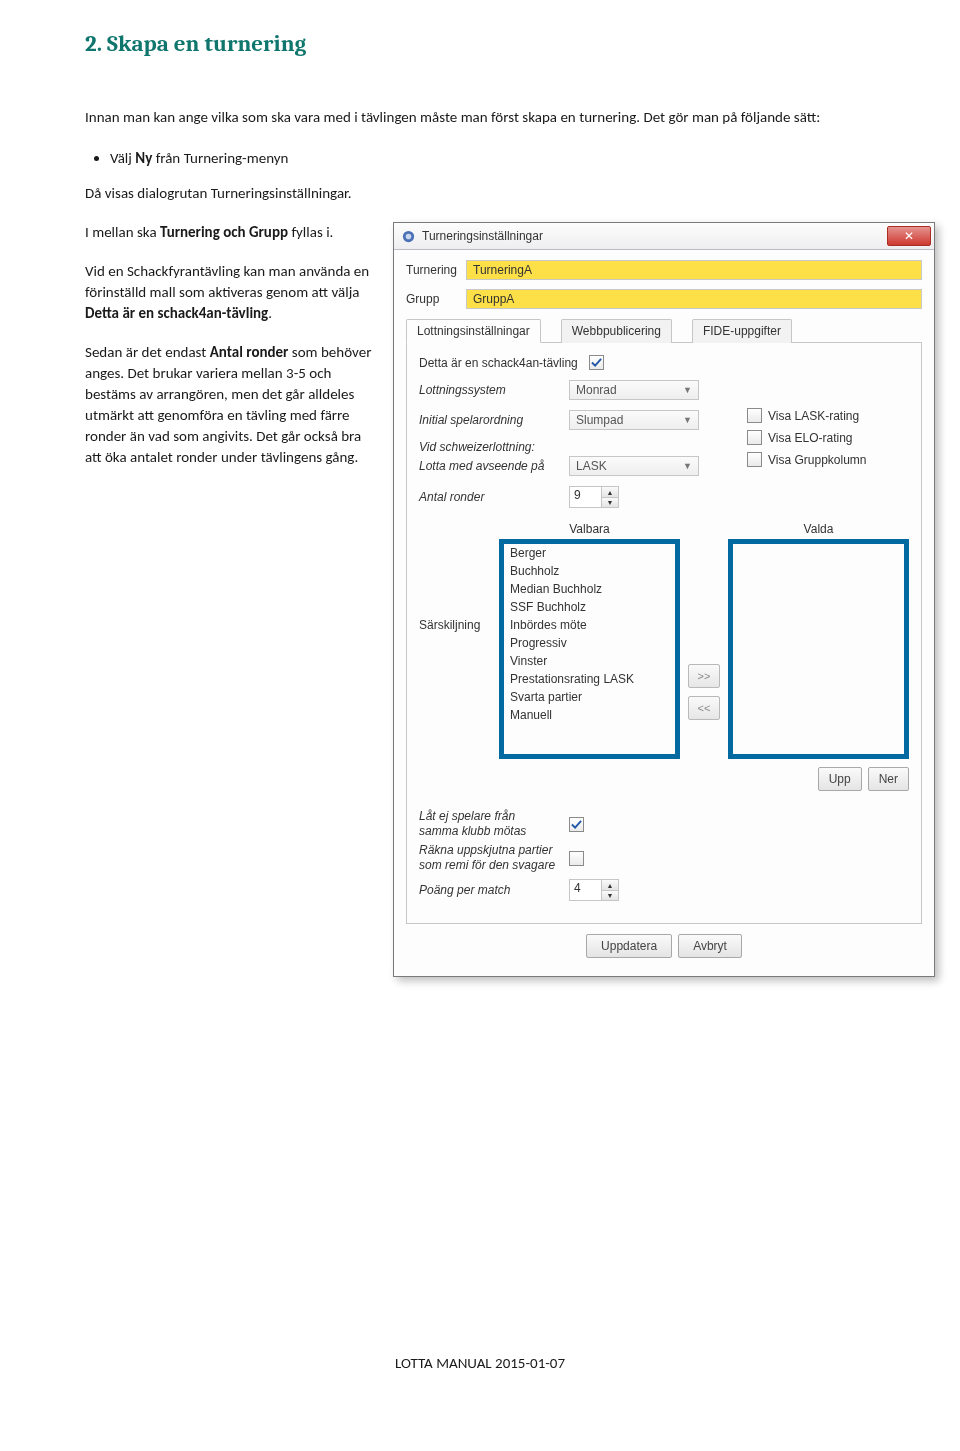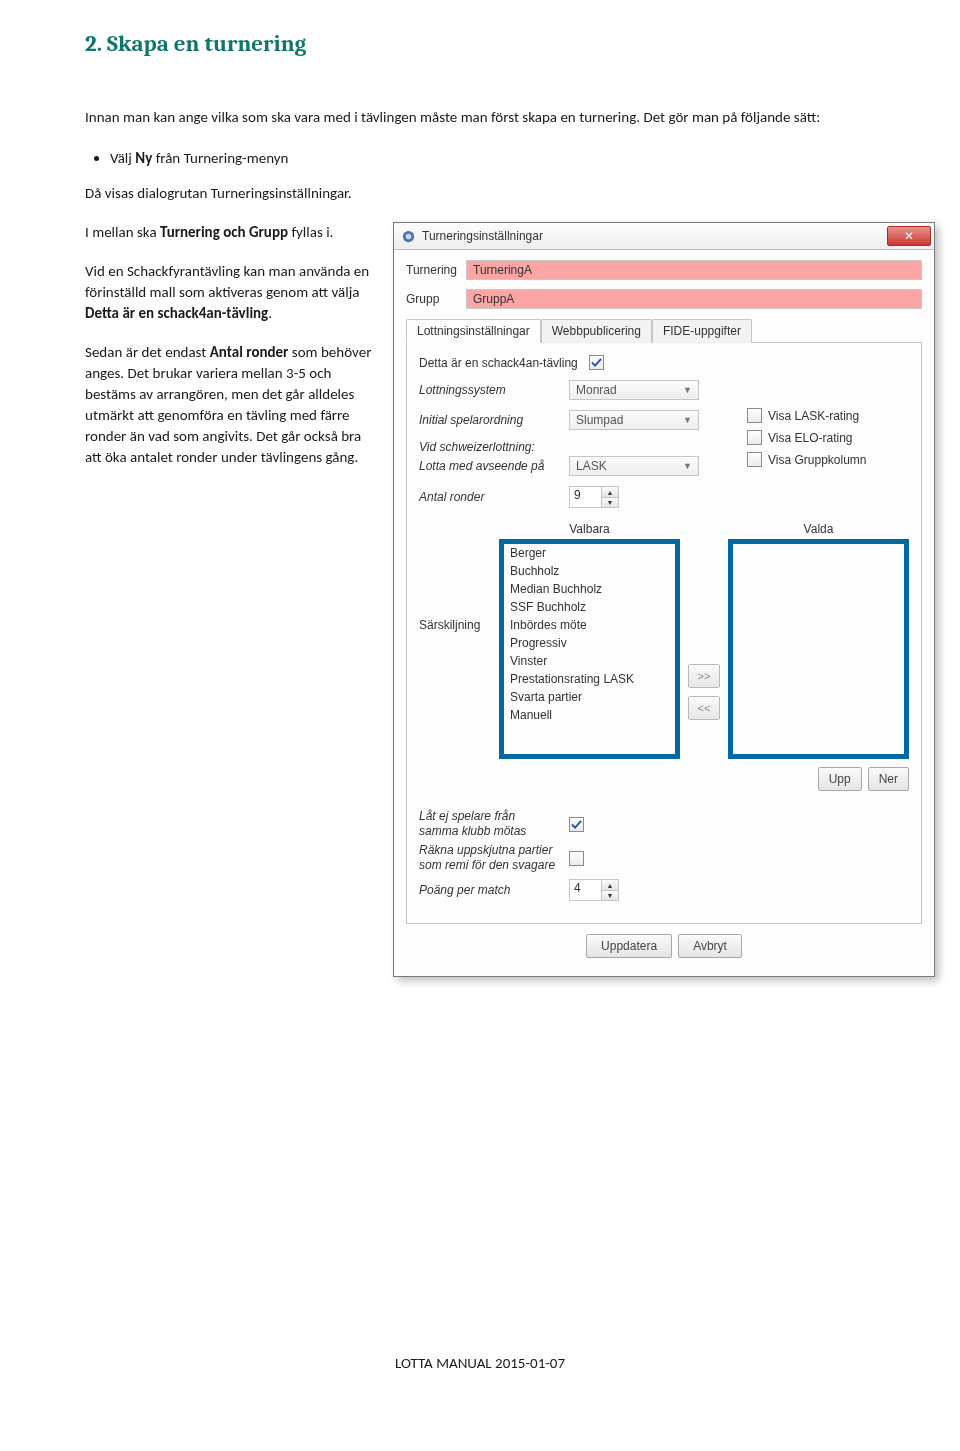--- a/index.html
+++ b/index.html
@@ -90,31 +90,31 @@
   .dialog-body { padding: 10px 12px 12px 12px; }
   .field-row {
     display:flex; align-items:center;
     margin-bottom: 9px;
   }
   .field-label { width: 60px; }
   .text-input {
     flex:1;
     height: 20px;
     border:1px solid #c8c8c8;
-    background:#fca5a5;
+    background:#fde047;
     padding:1px 6px;
     font-size:12px;
     color:#333;
     box-sizing:border-box;
   }
   .tabs-strip {
     border-bottom:1px solid #c6c6c6;
     margin: 8px 0 0 0;
     display:flex;
-    gap:0;
+    gap:20px;
   }
   .tab {
     border:1px solid #c6c6c6;
     border-bottom:none;
     padding: 4px 10px;
     background:#f2f2f2;
     font-size:12px;
     border-radius:2px 2px 0 0;
     position:relative;
     top:1px;

